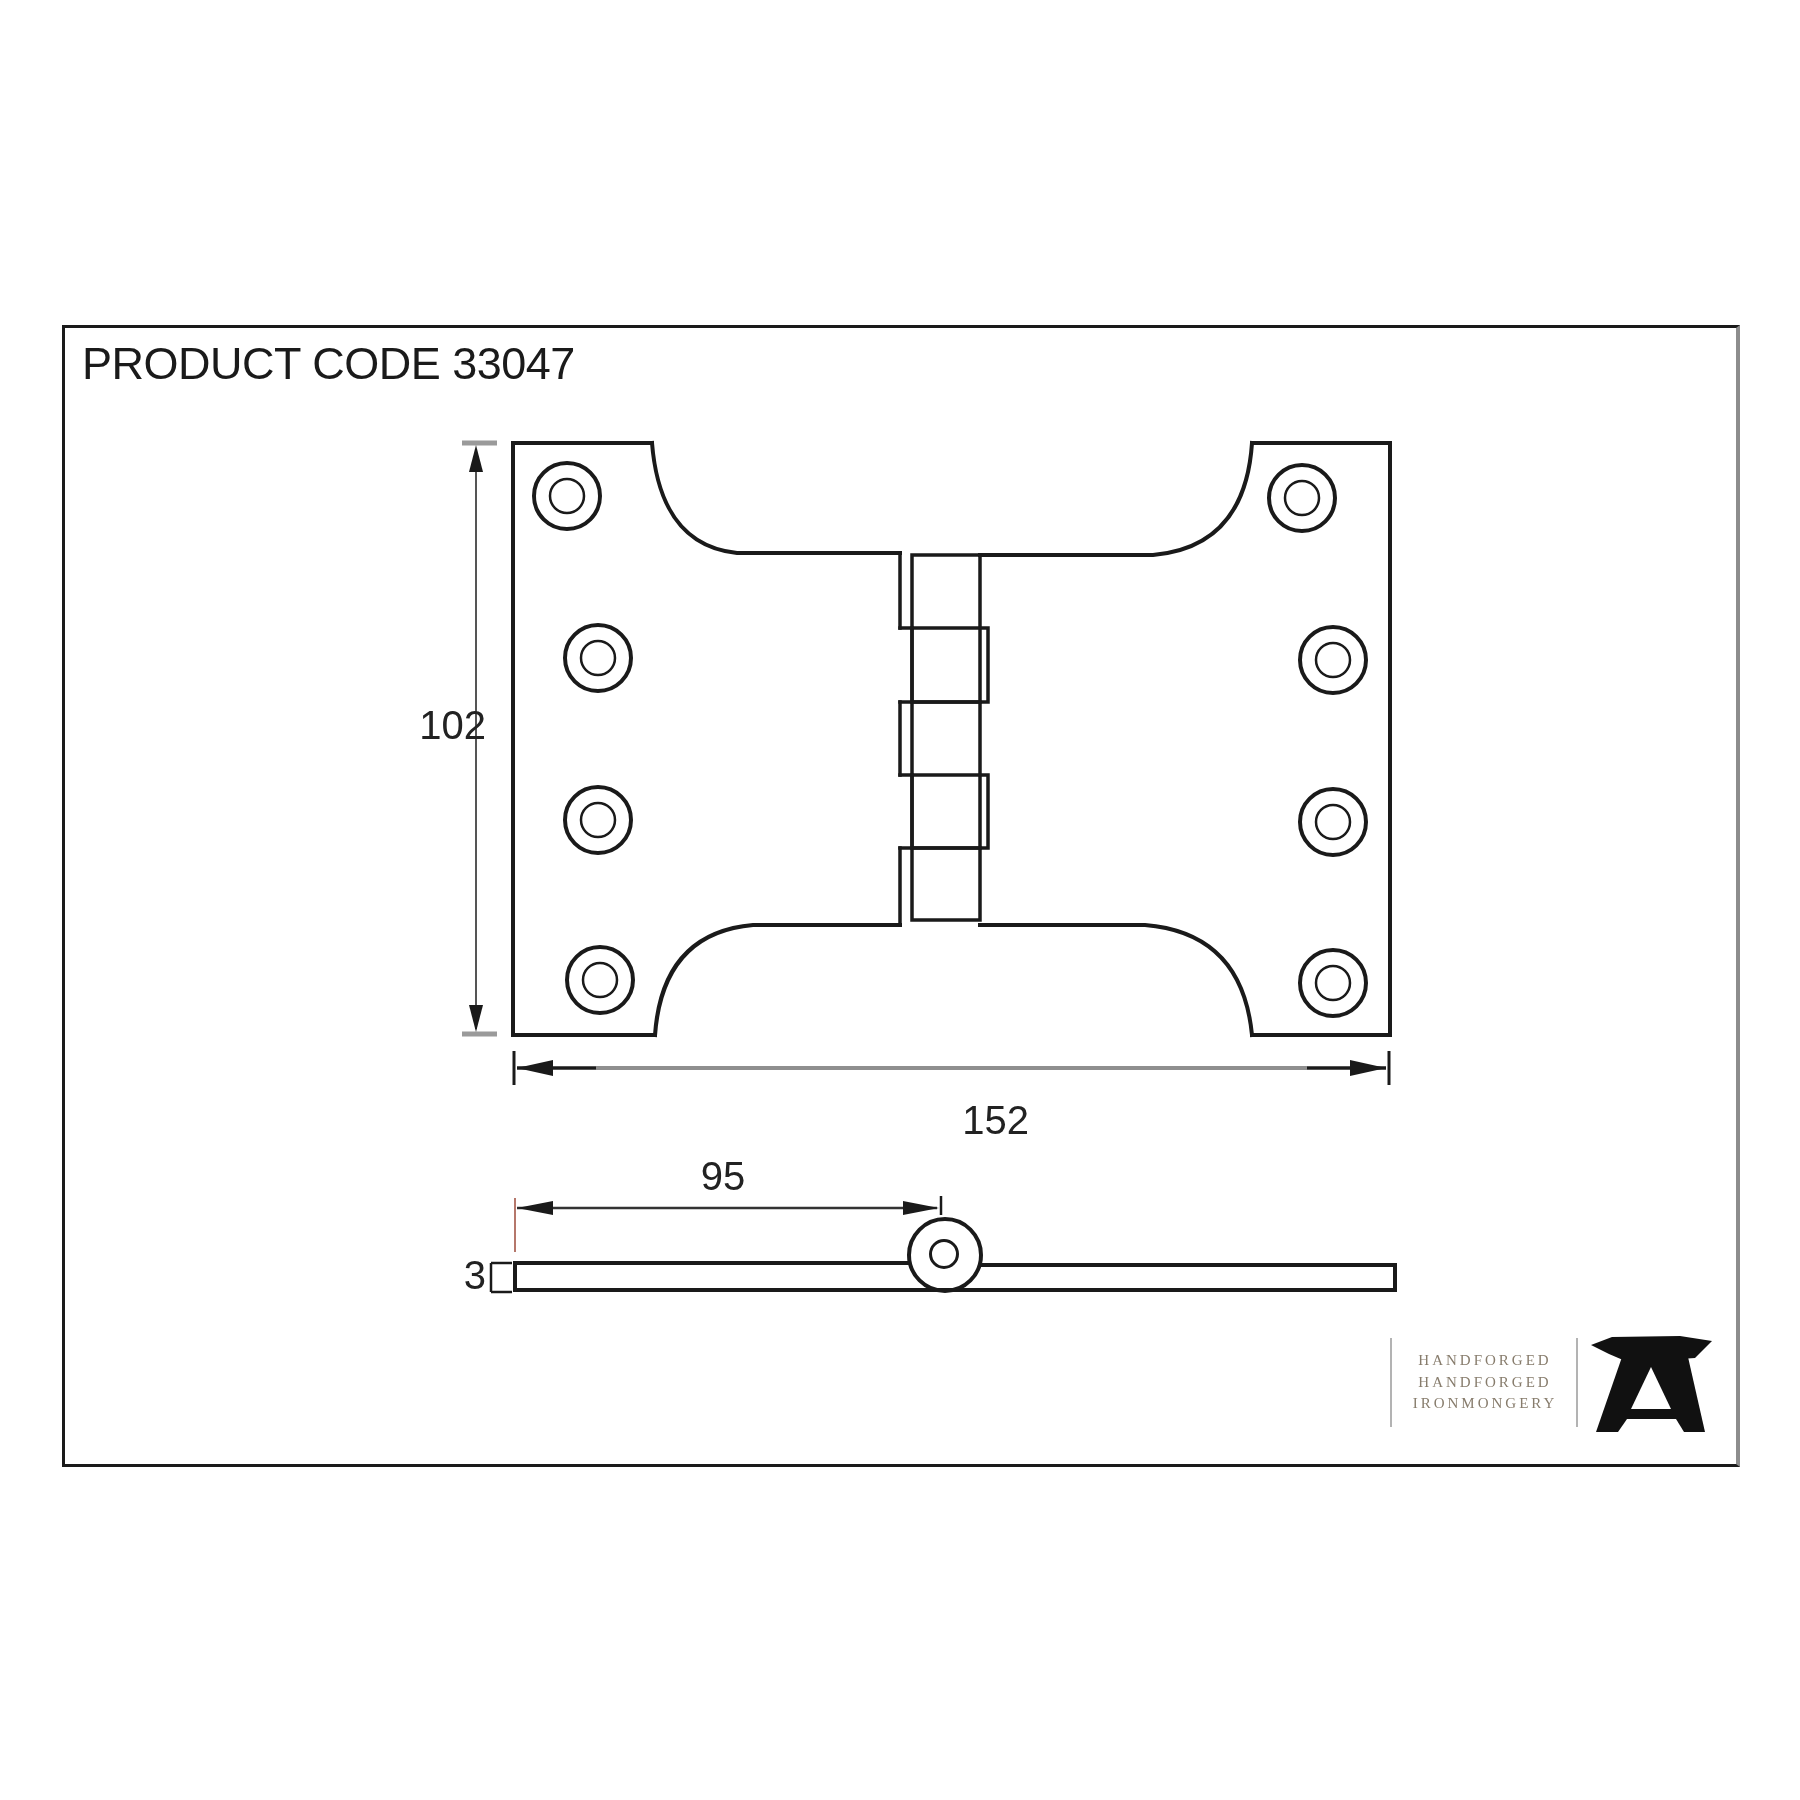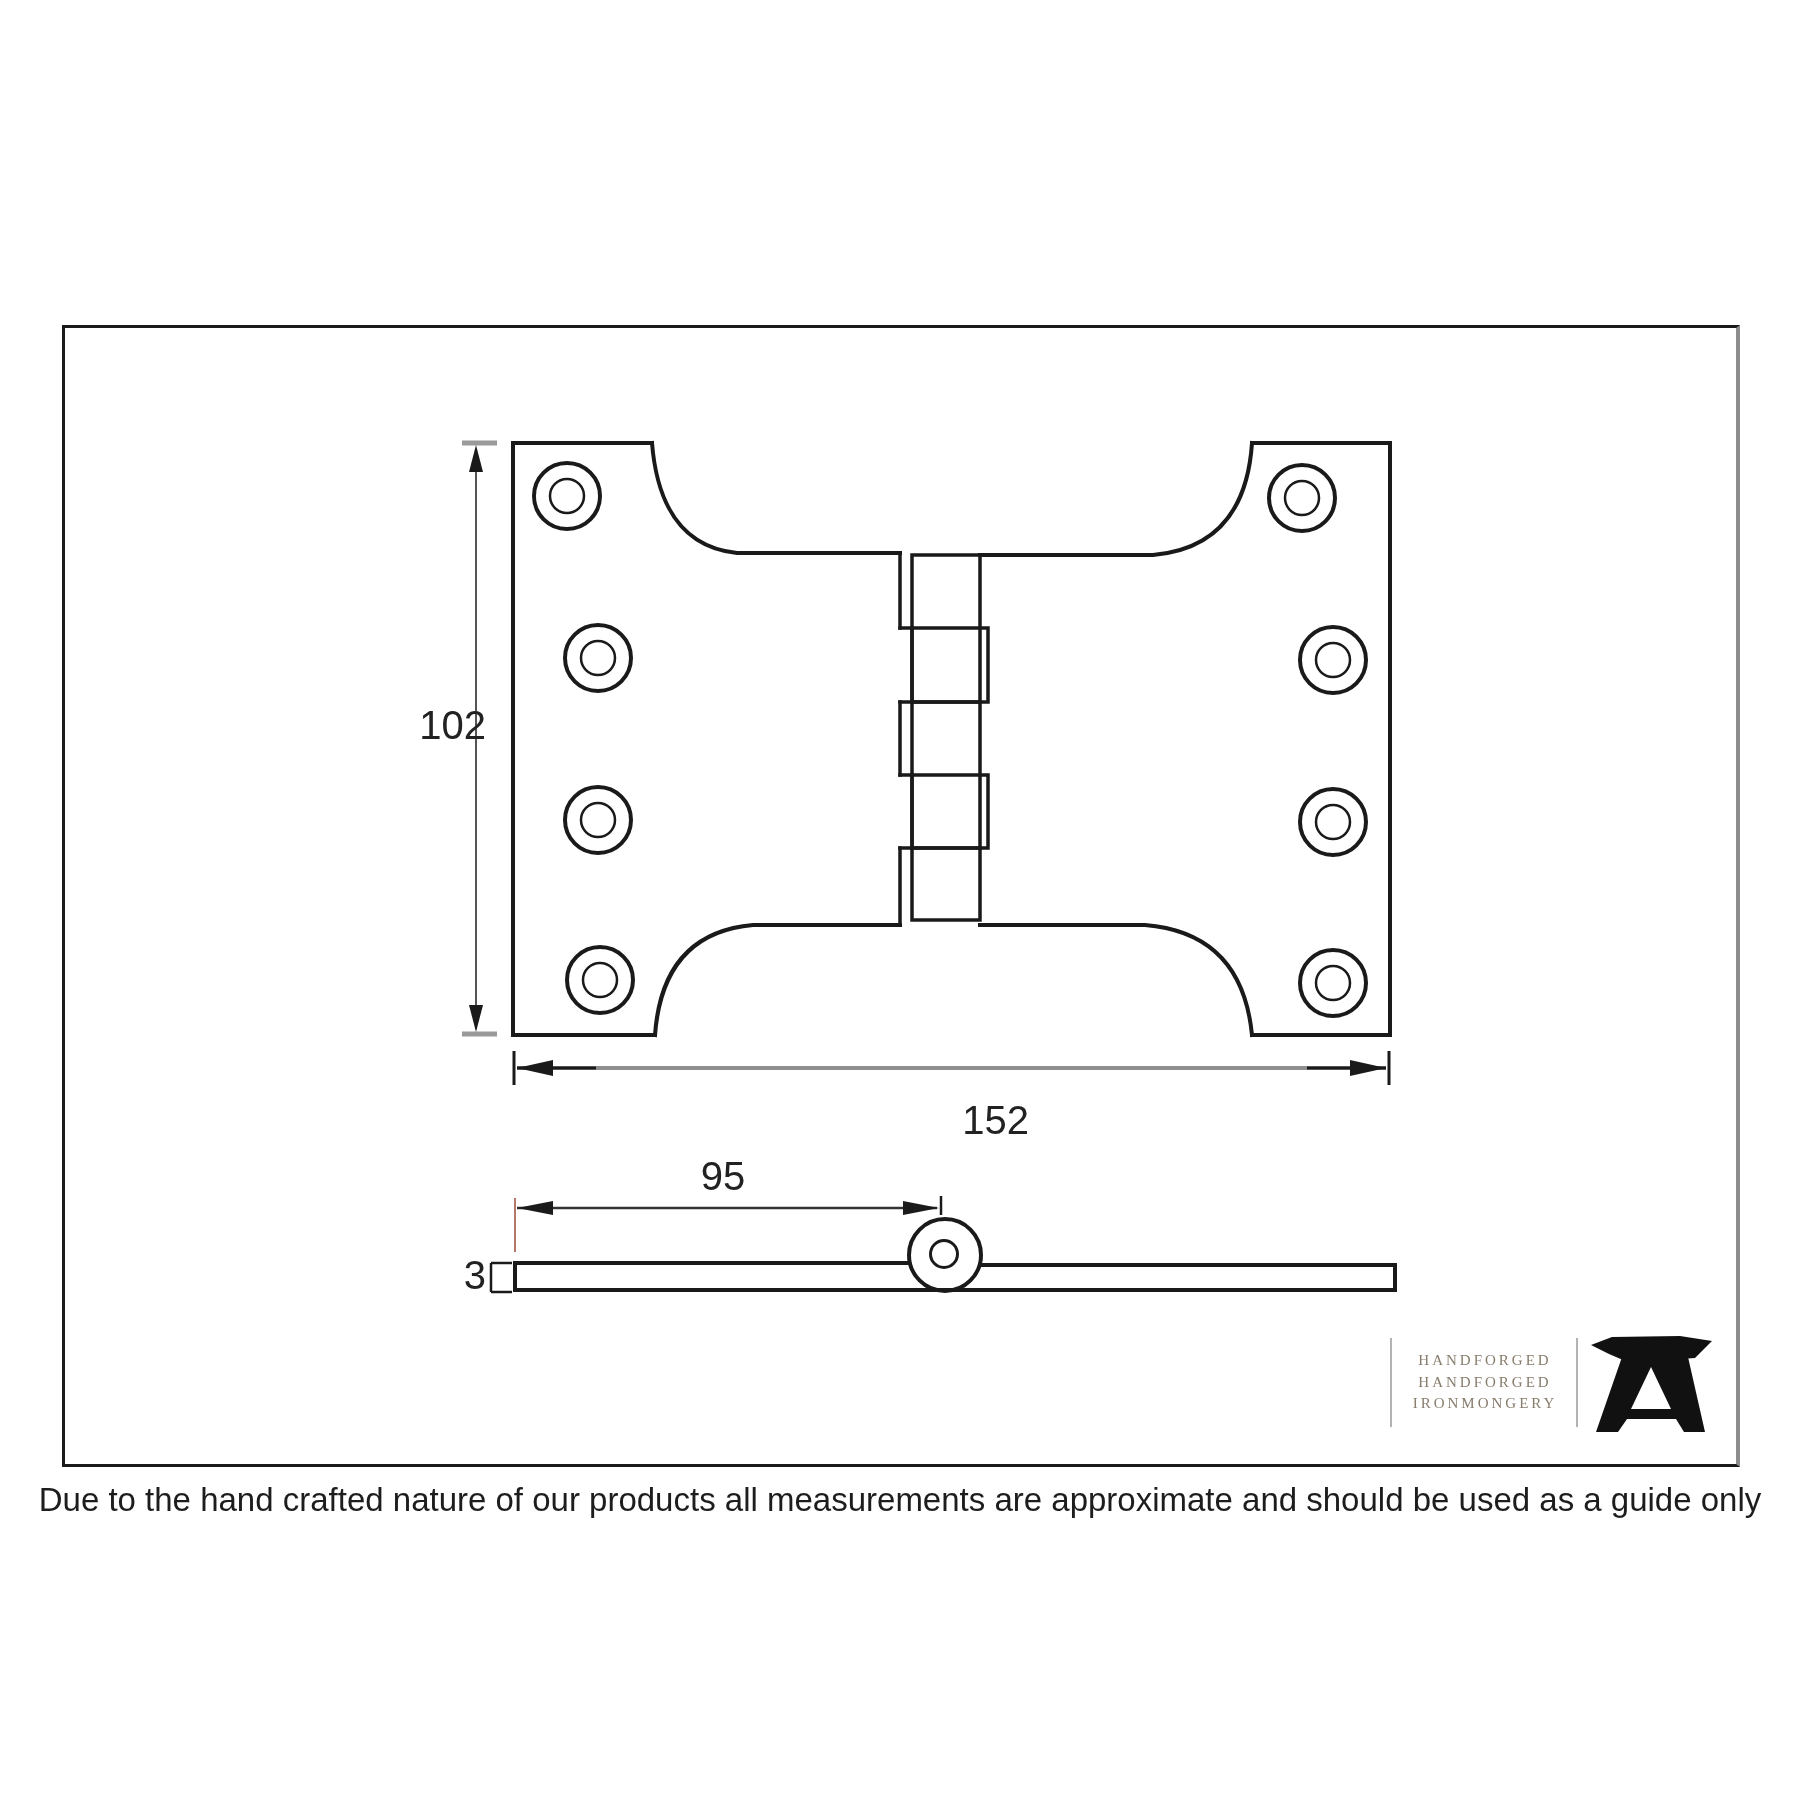--- a/index.html
+++ b/index.html
@@ -42,20 +42,21 @@
     text-align:center;font-size:33px;color:#1d1d1d;
   }
 </style>
 </head>
 <body>
 
 <div class="sheet">
 
   <div class="border-box"></div>
 
+  <div class="product-code">PRODUCT CODE 33047</div>
 
   <svg class="drawing" viewBox="0 0 1800 1800">
 
     <g fill="none" stroke="#1a1a1a" stroke-width="4" stroke-linecap="square" stroke-linejoin="miter">
 
       <path d="M652,443 L513,443 L513,1035 L655,1035"></path>
 
       <path d="M652,443 Q660,545 737,553 L900,553"></path>
 
       <path d="M655,1035 Q662,933 753,925 L900,925"></path>
@@ -151,15 +152,14 @@
   <div class="dim-label lbl-152">152</div>
   <div class="dim-label lbl-76">95</div>
   <div class="dim-label lbl-3">3</div>
 
   <div class="logo-text">
     <div>HANDFORGED</div>
     <div>HANDFORGED</div>
     <div>IRONMONGERY</div>
   </div>
 
-  <div class="disclaimer">Due to the hand crafted nature of our products all measurements are approximate and should be used as a guide only</div>
 
 </div>
 
 </body></html>

